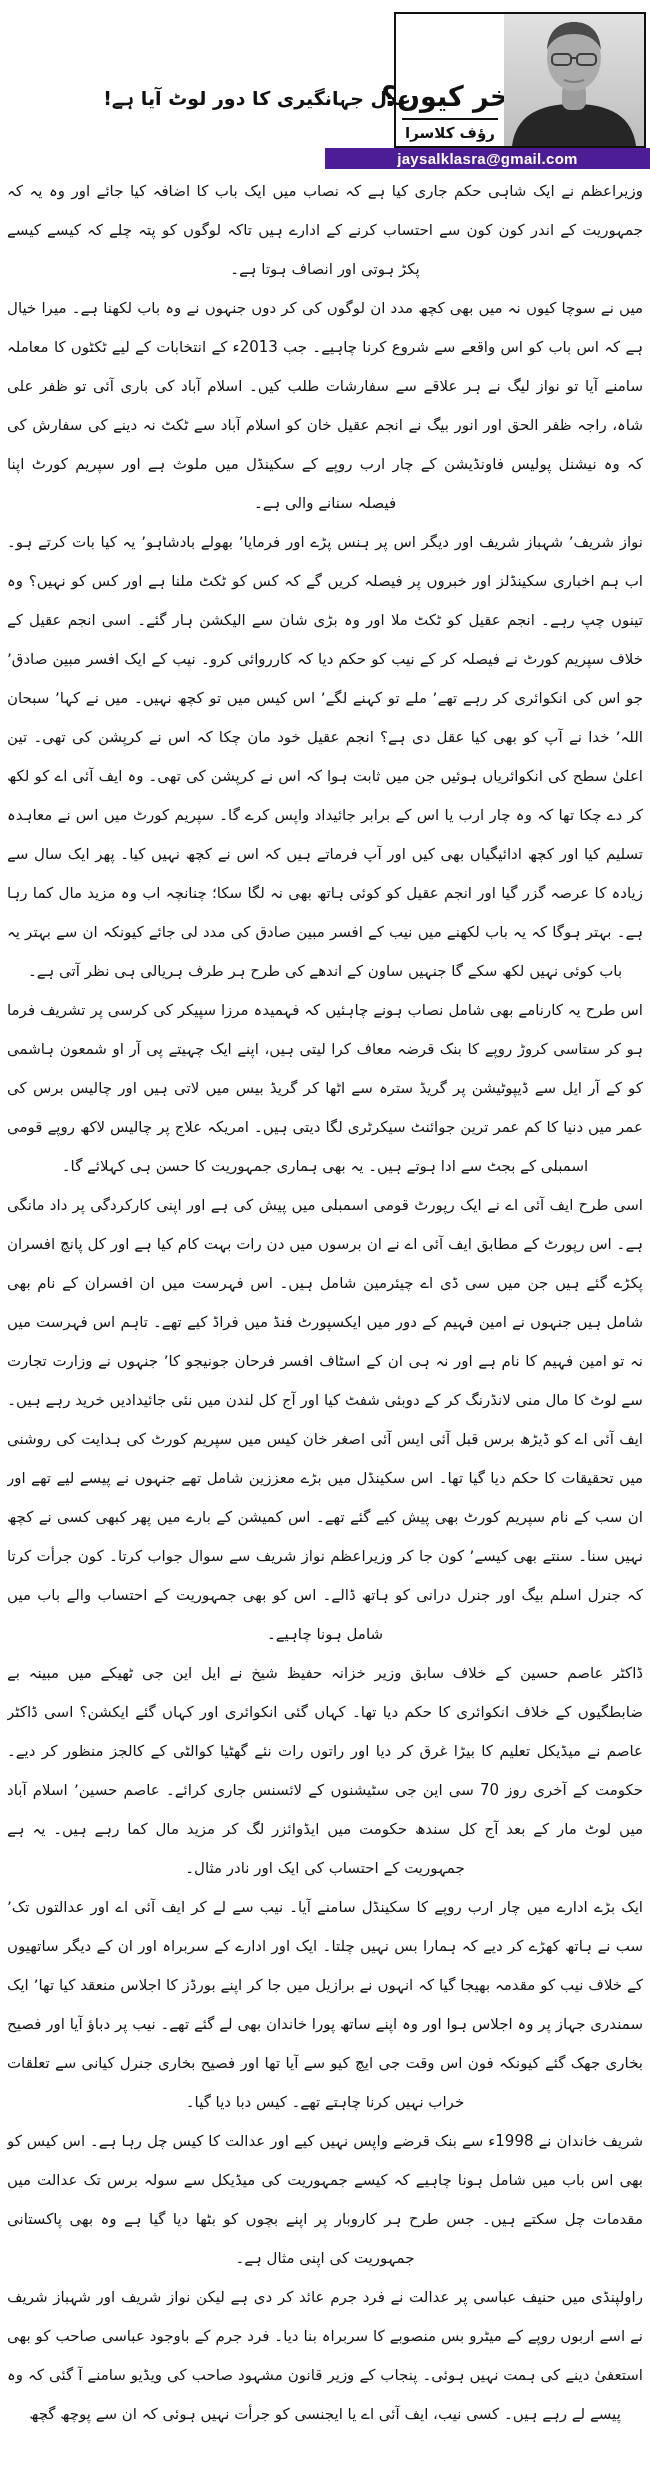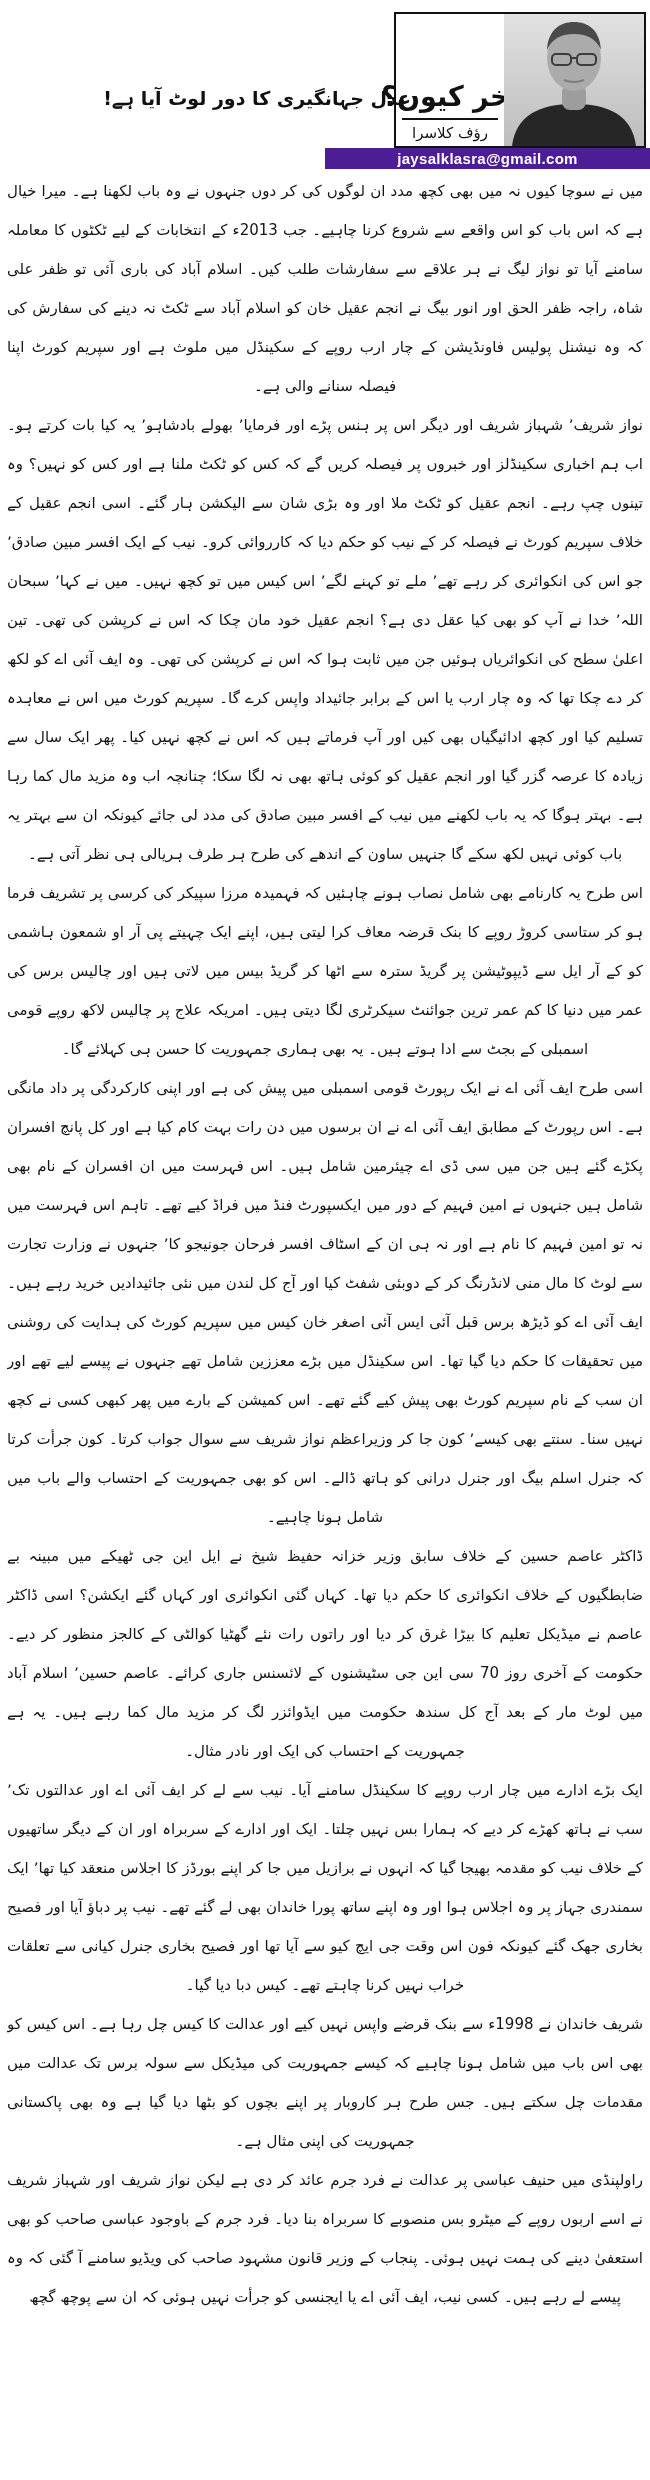--- a/index.html
+++ b/index.html
@@ -15,21 +15,21 @@
   }
   .masthead-left{
     width:108px;display:flex;flex-direction:column;align-items:center;
     justify-content:flex-end;padding-bottom:2px;direction:rtl;
   }
   .column-title{
     font-size:27px;font-weight:bold;line-height:1.1;white-space:nowrap;
     transform:scaleY(1.05);margin-bottom:6px;
   }
   .title-rule{width:96px;border-top:2px solid #111;margin-bottom:4px;}
-  .author-name{font-size:15px;font-weight:normal;padding-bottom:2px;}
+  .author-name{font-size:15px;font-weight:bold;padding-bottom:2px;}
   .masthead-photo{flex:1;overflow:hidden;position:relative;background:#d9d9d9;}
   .masthead-photo svg{display:block;width:100%;height:100%;}
   .email-bar{
     position:absolute;left:325px;top:148px;width:325px;height:21px;
     background:#4c1d95;color:#fff;display:flex;align-items:center;justify-content:center;
     font-family:"Liberation Sans",sans-serif;font-weight:bold;font-size:15px;
     letter-spacing:.3px;
   }
   
   .headline{
@@ -79,20 +79,21 @@
       <path d="M60 68 Q70 72 80 68" fill="none" stroke="#7d7d7d" stroke-width="2"></path>
     </svg>
   </div>
 </div>
 
 <div class="email-bar">jaysalklasra@gmail.com</div>
 
 <h1 class="headline">عدل جہانگیری کا دور لوٹ آیا ہے!</h1>
 
 <div class="article" dir="rtl" id="article">
+    <p>وزیراعظم نے ایک شاہی حکم جاری کیا ہے کہ نصاب میں ایک باب کا اضافہ کیا جائے اور وہ یہ کہ جمہوریت کے اندر کون کون سے احتساب کرنے کے ادارے ہیں تاکہ لوگوں کو پتہ چلے کہ کیسے کیسے پکڑ ہوتی اور انصاف ہوتا ہے۔</p>
     <p>میں نے سوچا کیوں نہ میں بھی کچھ مدد ان لوگوں کی کر دوں جنہوں نے وہ باب لکھنا ہے۔ میرا خیال ہے کہ اس باب کو اس واقعے سے شروع کرنا چاہیے۔ جب 2013ء کے انتخابات کے لیے ٹکٹوں کا معاملہ سامنے آیا تو نواز لیگ نے ہر علاقے سے سفارشات طلب کیں۔ اسلام آباد کی باری آئی تو ظفر علی شاہ، راجہ ظفر الحق اور انور بیگ نے انجم عقیل خان کو اسلام آباد سے ٹکٹ نہ دینے کی سفارش کی کہ وہ نیشنل پولیس فاونڈیشن کے چار ارب روپے کے سکینڈل میں ملوث ہے اور سپریم کورٹ اپنا فیصلہ سنانے والی ہے۔</p>
     <p>نواز شریف٬ شہباز شریف اور دیگر اس پر ہنس پڑے اور فرمایا٬ بھولے بادشاہو٬ یہ کیا بات کرتے ہو۔ اب ہم اخباری سکینڈلز اور خبروں پر فیصلہ کریں گے کہ کس کو ٹکٹ ملنا ہے اور کس کو نہیں؟ وہ تینوں چپ رہے۔ انجم عقیل کو ٹکٹ ملا اور وہ بڑی شان سے الیکشن ہار گئے۔ اسی انجم عقیل کے خلاف سپریم کورٹ نے فیصلہ کر کے نیب کو حکم دیا کہ کارروائی کرو۔ نیب کے ایک افسر مبین صادق٬ جو اس کی انکوائری کر رہے تھے٬ ملے تو کہنے لگے٬ اس کیس میں تو کچھ نہیں۔ میں نے کہا٬ سبحان اللہ٬ خدا نے آپ کو بھی کیا عقل دی ہے؟ انجم عقیل خود مان چکا کہ اس نے کرپشن کی تھی۔ تین اعلیٰ سطح کی انکوائریاں ہوئیں جن میں ثابت ہوا کہ اس نے کرپشن کی تھی۔ وہ ایف آئی اے کو لکھ کر دے چکا تھا کہ وہ چار ارب یا اس کے برابر جائیداد واپس کرے گا۔ سپریم کورٹ میں اس نے معاہدہ تسلیم کیا اور کچھ ادائیگیاں بھی کیں اور آپ فرماتے ہیں کہ اس نے کچھ نہیں کیا۔ پھر ایک سال سے زیادہ کا عرصہ گزر گیا اور انجم عقیل کو کوئی ہاتھ بھی نہ لگا سکا؛ چنانچہ اب وہ مزید مال کما رہا ہے۔ بہتر ہوگا کہ یہ باب لکھنے میں نیب کے افسر مبین صادق کی مدد لی جائے کیونکہ ان سے بہتر یہ باب کوئی نہیں لکھ سکے گا جنہیں ساون کے اندھے کی طرح ہر طرف ہریالی ہی نظر آتی ہے۔</p>
     <p>اس طرح یہ کارنامے بھی شامل نصاب ہونے چاہئیں کہ فہمیدہ مرزا سپیکر کی کرسی پر تشریف فرما ہو کر ستاسی کروڑ روپے کا بنک قرضہ معاف کرا لیتی ہیں، اپنے ایک چہیتے پی آر او شمعون ہاشمی کو کے آر ایل سے ڈیپوٹیشن پر گریڈ سترہ سے اٹھا کر گریڈ بیس میں لاتی ہیں اور چالیس برس کی عمر میں دنیا کا کم عمر ترین جوائنٹ سیکرٹری لگا دیتی ہیں۔ امریکہ علاج پر چالیس لاکھ روپے قومی اسمبلی کے بجٹ سے ادا ہوتے ہیں۔ یہ بھی ہماری جمہوریت کا حسن ہی کہلائے گا۔</p>
     <p>اسی طرح ایف آئی اے نے ایک رپورٹ قومی اسمبلی میں پیش کی ہے اور اپنی کارکردگی پر داد مانگی ہے۔ اس رپورٹ کے مطابق ایف آئی اے نے ان برسوں میں دن رات بہت کام کیا ہے اور کل پانچ افسران پکڑے گئے ہیں جن میں سی ڈی اے چیئرمین شامل ہیں۔ اس فہرست میں ان افسران کے نام بھی شامل ہیں جنہوں نے امین فہیم کے دور میں ایکسپورٹ فنڈ میں فراڈ کیے تھے۔ تاہم اس فہرست میں نہ تو امین فہیم کا نام ہے اور نہ ہی ان کے اسٹاف افسر فرحان جونیجو کا٬ جنہوں نے وزارت تجارت سے لوٹ کا مال منی لانڈرنگ کر کے دوبئی شفٹ کیا اور آج کل لندن میں نئی جائیدادیں خرید رہے ہیں۔</p>
     <p>ایف آئی اے کو ڈیڑھ برس قبل آئی ایس آئی اصغر خان کیس میں سپریم کورٹ کی ہدایت کی روشنی میں تحقیقات کا حکم دیا گیا تھا۔ اس سکینڈل میں بڑے معززین شامل تھے جنہوں نے پیسے لیے تھے اور ان سب کے نام سپریم کورٹ بھی پیش کیے گئے تھے۔ اس کمیشن کے بارے میں پھر کبھی کسی نے کچھ نہیں سنا۔ سنتے بھی کیسے٬ کون جا کر وزیراعظم نواز شریف سے سوال جواب کرتا۔ کون جرأت کرتا کہ جنرل اسلم بیگ اور جنرل درانی کو ہاتھ ڈالے۔ اس کو بھی جمہوریت کے احتساب والے باب میں شامل ہونا چاہیے۔</p>
     <p>ڈاکٹر عاصم حسین کے خلاف سابق وزیر خزانہ حفیظ شیخ نے ایل این جی ٹھیکے میں مبینہ بے ضابطگیوں کے خلاف انکوائری کا حکم دیا تھا۔ کہاں گئی انکوائری اور کہاں گئے ایکشن؟ اسی ڈاکٹر عاصم نے میڈیکل تعلیم کا بیڑا غرق کر دیا اور راتوں رات نئے گھٹیا کوالٹی کے کالجز منظور کر دیے۔ حکومت کے آخری روز 70 سی این جی سٹیشنوں کے لائسنس جاری کرائے۔ عاصم حسین٬ اسلام آباد میں لوٹ مار کے بعد آج کل سندھ حکومت میں ایڈوائزر لگ کر مزید مال کما رہے ہیں۔ یہ ہے جمہوریت کے احتساب کی ایک اور نادر مثال۔</p>
     <p>ایک بڑے ادارے میں چار ارب روپے کا سکینڈل سامنے آیا۔ نیب سے لے کر ایف آئی اے اور عدالتوں تک٬ سب نے ہاتھ کھڑے کر دیے کہ ہمارا بس نہیں چلتا۔ ایک اور ادارے کے سربراہ اور ان کے دیگر ساتھیوں کے خلاف نیب کو مقدمہ بھیجا گیا کہ انہوں نے برازیل میں جا کر اپنے بورڈز کا اجلاس منعقد کیا تھا٬ ایک سمندری جہاز پر وہ اجلاس ہوا اور وہ اپنے ساتھ پورا خاندان بھی لے گئے تھے۔ نیب پر دباؤ آیا اور فصیح بخاری جھک گئے کیونکہ فون اس وقت جی ایچ کیو سے آیا تھا اور فصیح بخاری جنرل کیانی سے تعلقات خراب نہیں کرنا چاہتے تھے۔ کیس دبا دیا گیا۔</p>
     <p>شریف خاندان نے 1998ء سے بنک قرضے واپس نہیں کیے اور عدالت کا کیس چل رہا ہے۔ اس کیس کو بھی اس باب میں شامل ہونا چاہیے کہ کیسے جمہوریت کی میڈیکل سے سولہ برس تک عدالت میں مقدمات چل سکتے ہیں۔ جس طرح ہر کاروبار پر اپنے بچوں کو بٹھا دیا گیا ہے وہ بھی پاکستانی جمہوریت کی اپنی مثال ہے۔</p>
     <p>راولپنڈی میں حنیف عباسی پر عدالت نے فرد جرم عائد کر دی ہے لیکن نواز شریف اور شہباز شریف نے اسے اربوں روپے کے میٹرو بس منصوبے کا سربراہ بنا دیا۔ فرد جرم کے باوجود عباسی صاحب کو بھی استعفیٰ دینے کی ہمت نہیں ہوئی۔ پنجاب کے وزیر قانون مشہود صاحب کی ویڈیو سامنے آ گئی کہ وہ پیسے لے رہے ہیں۔ کسی نیب، ایف آئی اے یا ایجنسی کو جرأت نہیں ہوئی کہ ان سے پوچھ گچھ</p>
   </div>

